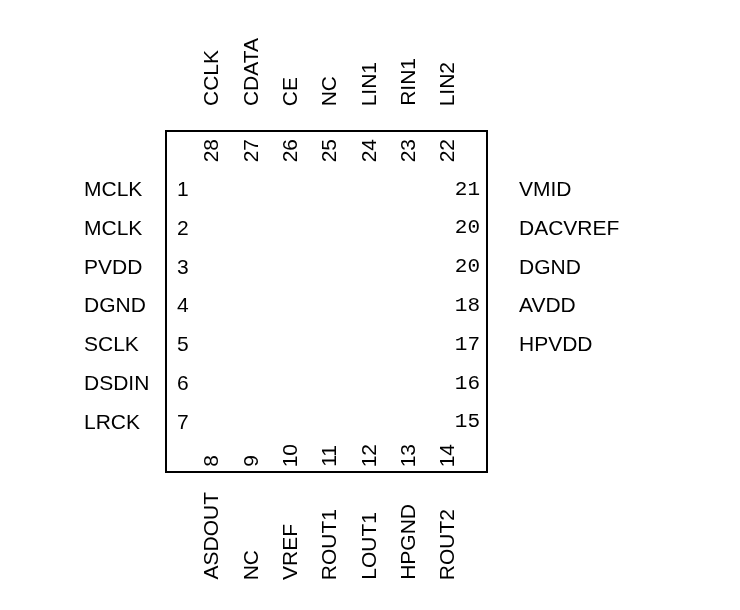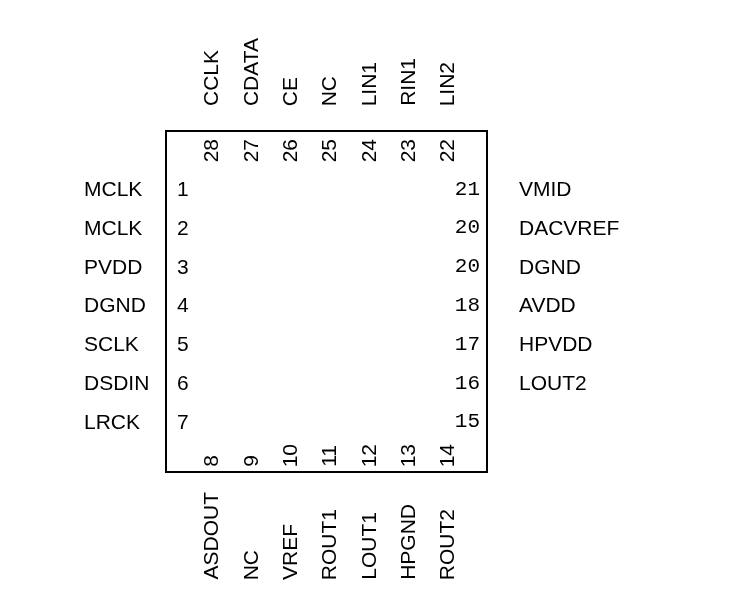--- a/index.html
+++ b/index.html
@@ -135,23 +135,20 @@
       </div>
     <div>
         <span>DGND</span>
       </div>
     <div>
         <span>AVDD</span>
       </div>
     <div>
         <span>HPVDD</span>
       </div>
-    <div>
-        <span>LOUT2</span>
-      </div>
   </div>
 
   <div class="hrow top-labels">
     <div>
         <span class="vtext">CCLK</span>
       </div>
     <div>
         <span class="vtext">CDATA</span>
       </div>
     <div>

